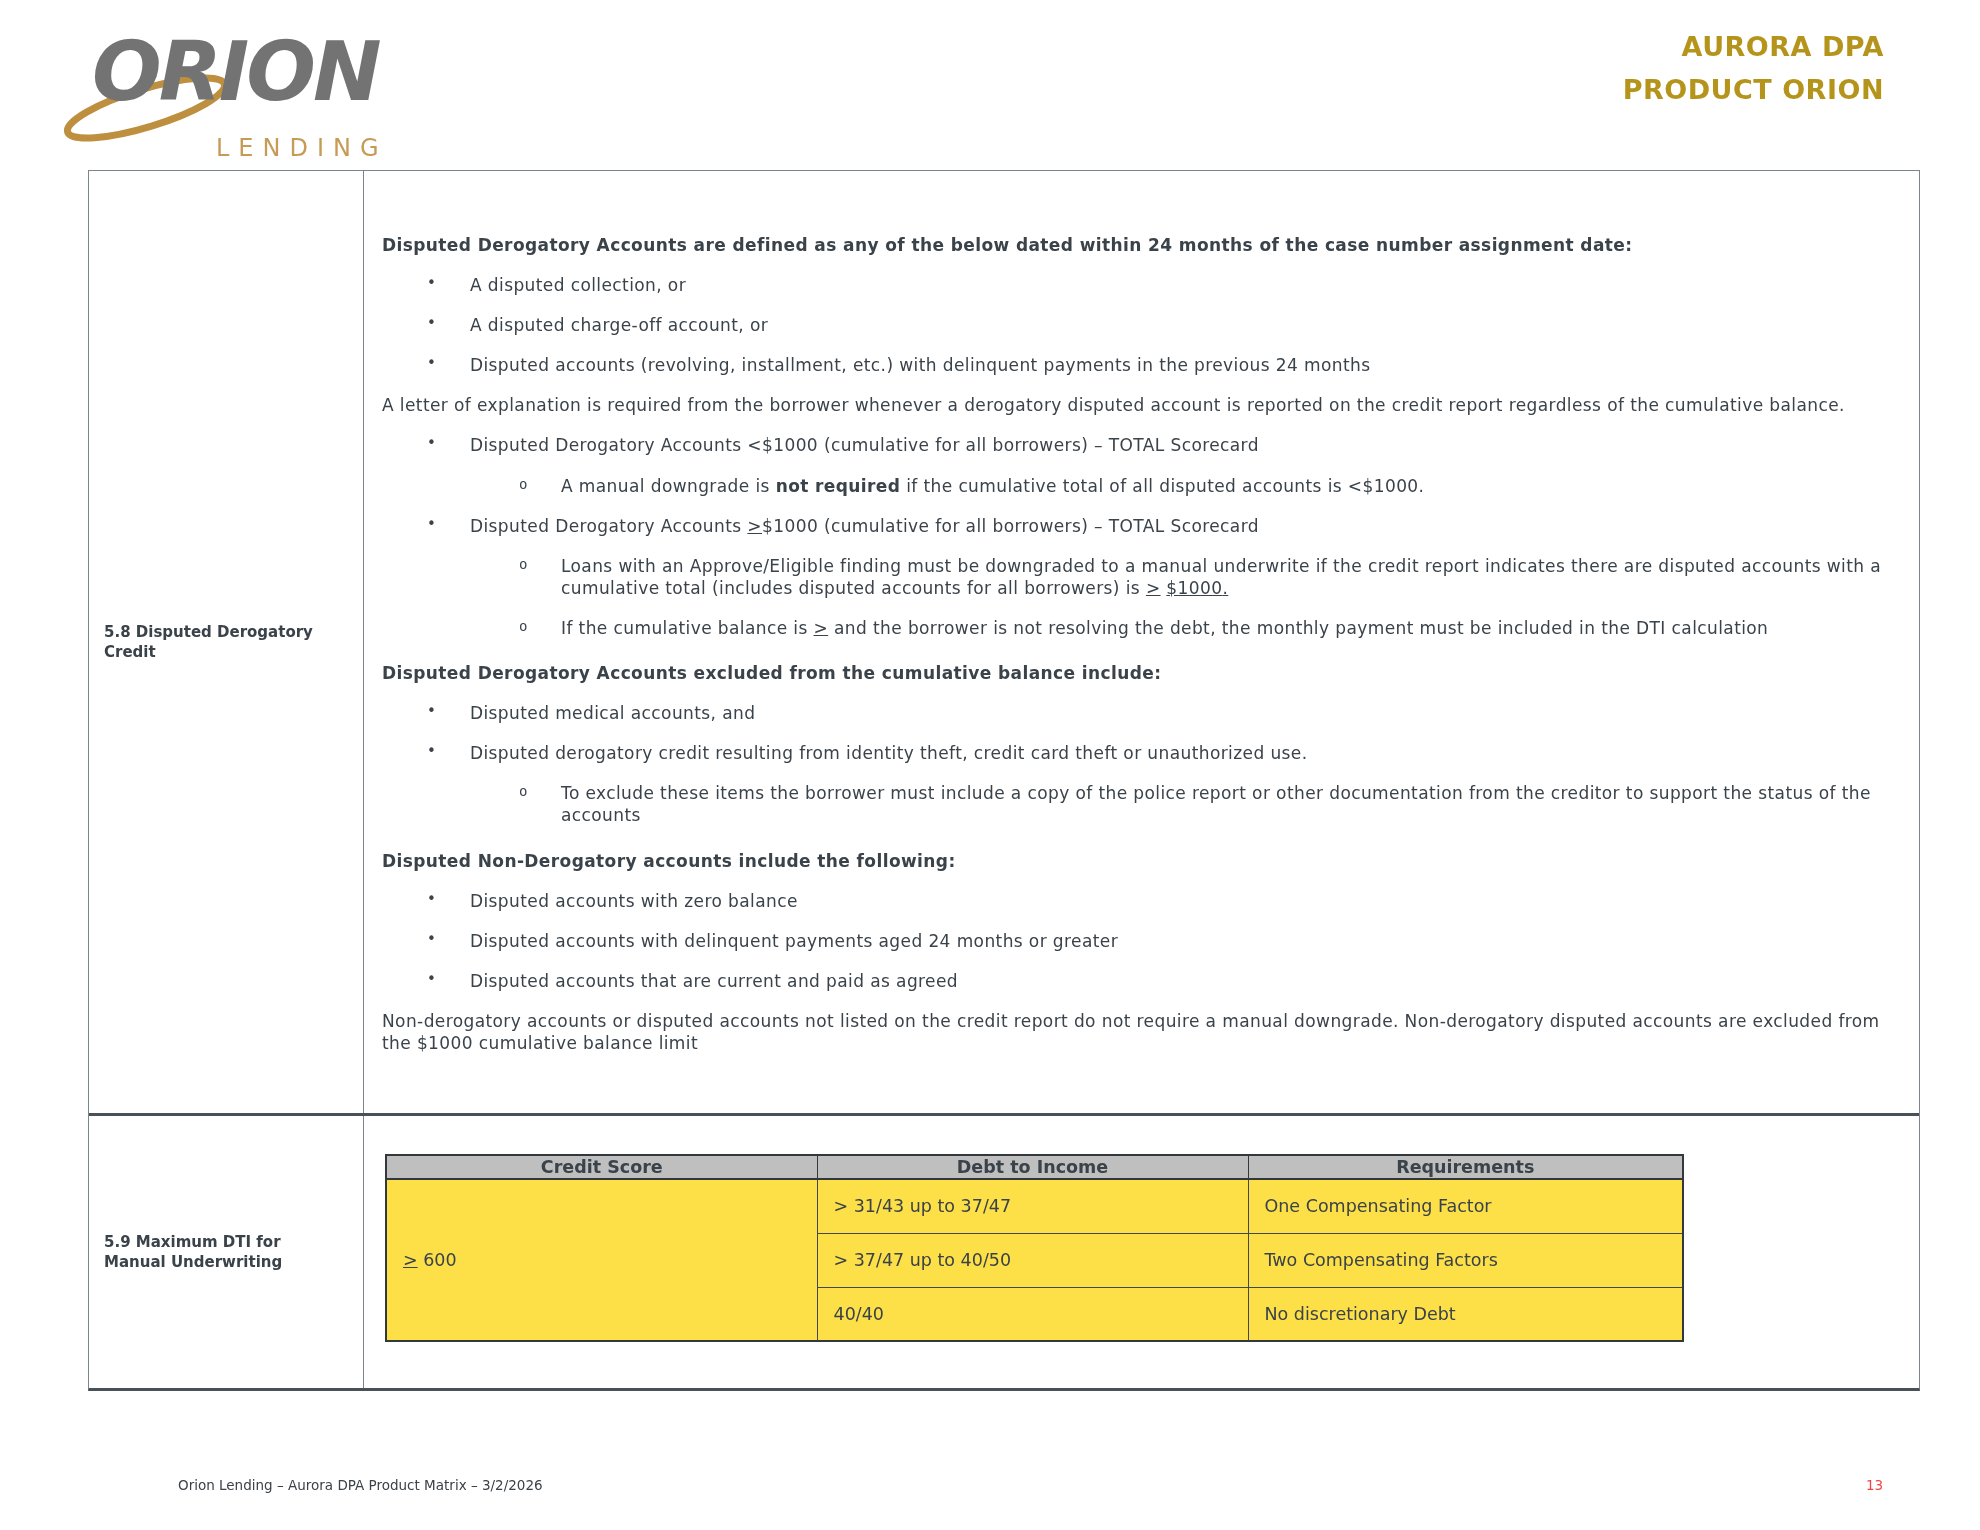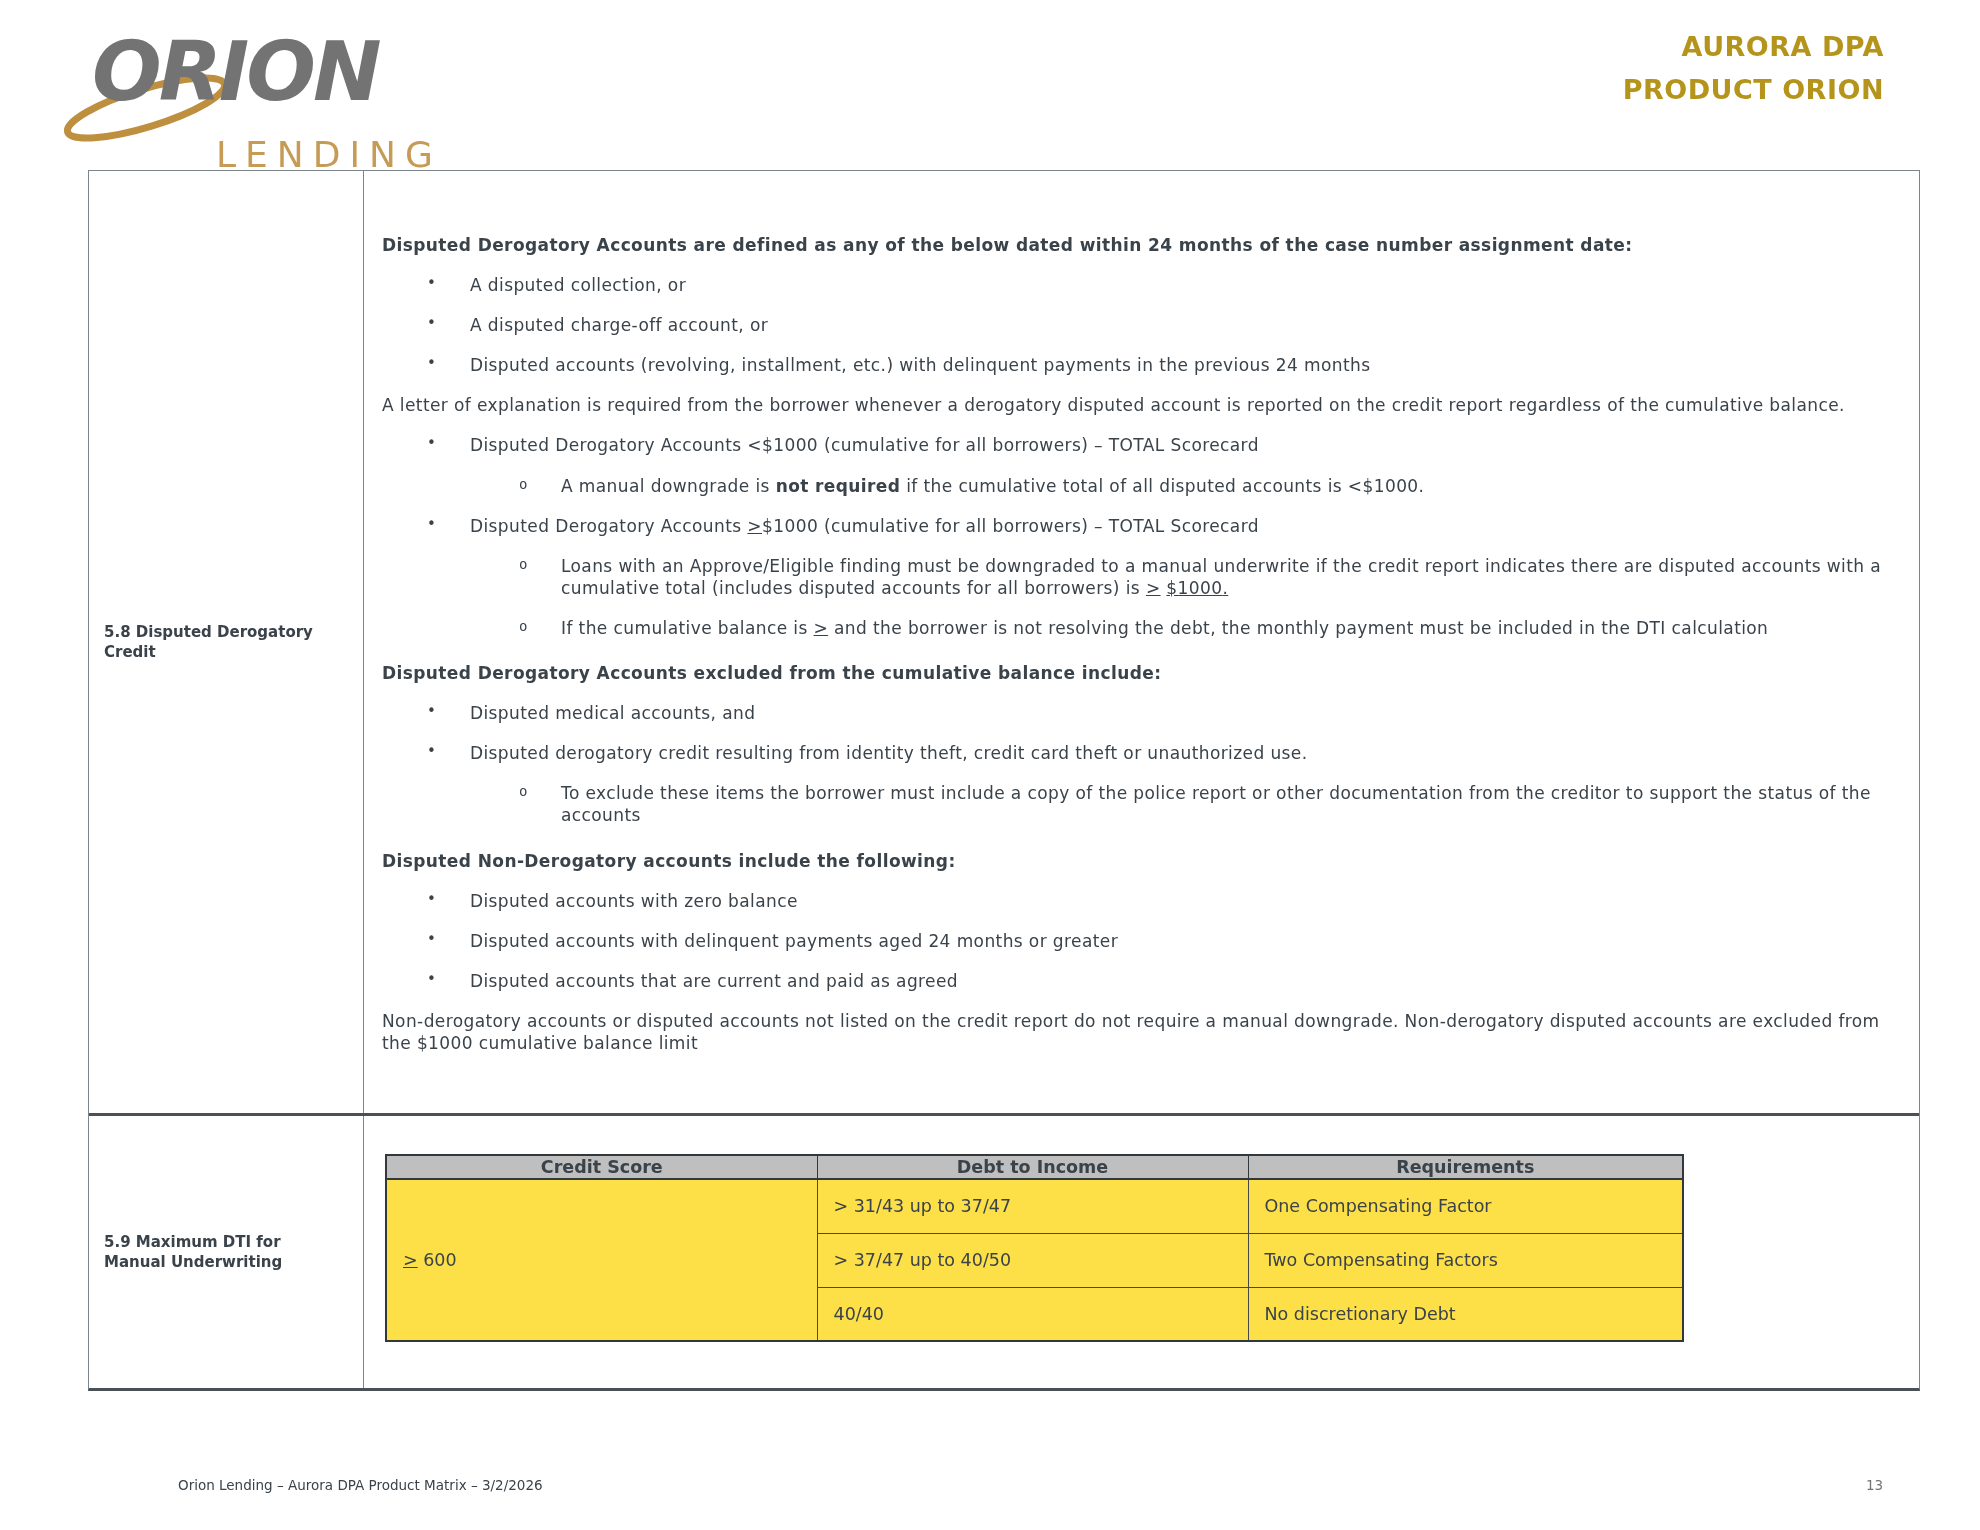--- a/index.html
+++ b/index.html
@@ -12,21 +12,21 @@
   
   .logo { position:absolute; left:70px; top:16px; width:380px; height:150px; }
   .logo-swoosh { position:absolute; left:-12px; top:40px; }
   .logo-orion {
     position:absolute; left:22px; top:8px;
     font-size:82px; font-weight:bold; font-style:oblique;
     letter-spacing:-3px; color:#737373; white-space:nowrap;
   }
   .logo-lending {
     position:absolute; left:146px; top:118px;
-    font-size:36px; letter-spacing:9px; color:#C69B55; white-space:nowrap;
+    font-size:24px; letter-spacing:9px; color:#C69B55; white-space:nowrap;
   }
 
   
   .doc-title {
     position:absolute; right:96px; top:26px; text-align:right;
     color:#B5941B; font-weight:bold; font-size:27px; line-height:1.58; letter-spacing:0.5px;
   }
 
   
   .matrix {
@@ -67,21 +67,21 @@
     background:#BFBFBF; border:1px solid #33383d; border-bottom:2px solid #33383d;
     height:24px; font-size:17.5px; font-weight:bold; text-align:center; color:#3A424A;
   }
   table.dti td {
     border:1px solid #43484d; height:54px; font-size:17.5px;
     padding:0 16px; text-align:left; vertical-align:middle; background:#fde047;
   }
 
   
   .footer-left { position:absolute; left:178px; top:1477px; font-size:13.5px; color:#3A424A; }
-  .footer-page { position:absolute; left:1866px; top:1477px; font-size:13.5px; color:#737373;text-align:right; }
+  .footer-page { position:absolute; left:1866px; top:1477px; font-size:13.5px; color:#ef4444;text-align:right; }
 </style>
 </head>
 <body>
 
 <div class="page">
 
   <div class="logo">
     <svg class="logo-swoosh" width="210" height="110" viewBox="0 0 210 110">
       <ellipse cx="88" cy="52" rx="82" ry="19" fill="none" stroke="#BD8F3E" stroke-width="7" transform="rotate(-17 88 52)"></ellipse>
     </svg>

